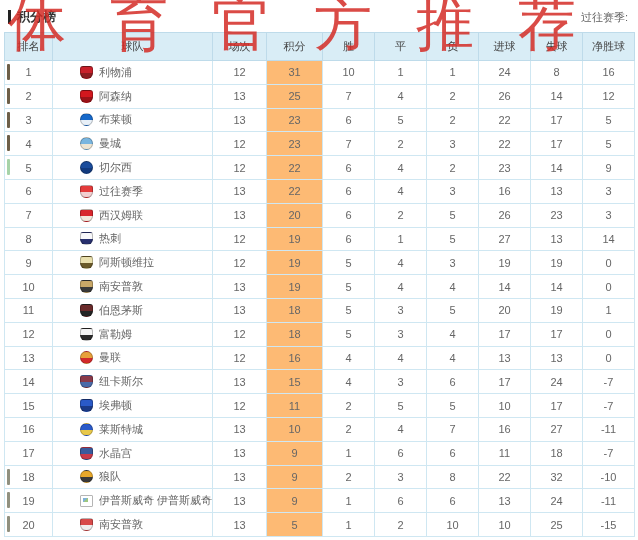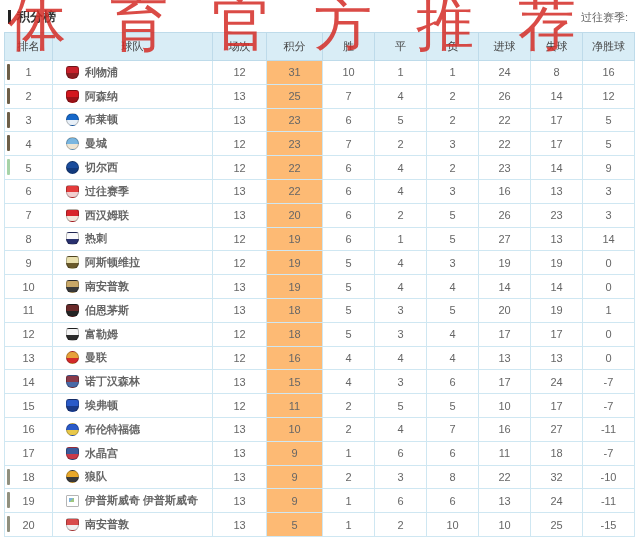--- a/index.html
+++ b/index.html
@@ -43,21 +43,21 @@
   }
   .standings td{
     font-size:11px;color:#666;text-align:center;height:22.8px;
     border:1px solid #cfe7f2;background:#fff;padding:0;
   }
   .standings td.points{background:#fdba74;}
   .standings td.rank{position:relative;}
   .qual-bar{
     position:absolute;left:2px;top:3px;width:3px;height:16px;border-radius:1px;
   }
-  .standings td.teamcell{text-align:left;padding-left:13px;font-weight:bold;}
+  .standings td.teamcell{text-align:left;padding-left:27px;}
   .teamwrap{display:flex;align-items:center;}
   .crest{
     width:13px;height:13px;display:inline-block;margin-right:6px;flex:0 0 13px;
     box-sizing:border-box;
   }
   .crest.circle{border-radius:50%;}
   .crest.shield{border-radius:3px 3px 6px 6px;}
   .crest.broken{
     width:15px;height:12px;background:#fff;border:1px solid #b5b5b5;
     position:relative;border-radius:1px;
@@ -327,21 +327,21 @@
         <td>4</td>
         <td>13</td>
         <td>13</td>
         <td>0</td>
       </tr>
       <tr>
         <td class="rank">14</td>
         <td class="teamcell">
           <span class="teamwrap">
             <span class="crest shield" style="background: linear-gradient(rgb(138, 58, 74) 55%, rgb(74, 106, 168) 55%); border: 1px solid rgba(0, 0, 0, 0.25);"></span>
-            <span class="team-name">诺丁汉森林</span>
+            <span class="team-name">纽卡斯尔</span>
           </span>
         </td>
         <td>13</td>
         <td class="points">15</td>
         <td>4</td>
         <td>3</td>
         <td>6</td>
         <td>17</td>
         <td>24</td>
         <td>-7</td>
@@ -361,21 +361,21 @@
         <td>5</td>
         <td>10</td>
         <td>17</td>
         <td>-7</td>
       </tr>
       <tr>
         <td class="rank">16</td>
         <td class="teamcell">
           <span class="teamwrap">
             <span class="crest circle" style="background: linear-gradient(rgb(42, 90, 200) 55%, rgb(232, 200, 74) 55%); border: 1px solid rgba(0, 0, 0, 0.25);"></span>
-            <span class="team-name">布伦特福德</span>
+            <span class="team-name">莱斯特城</span>
           </span>
         </td>
         <td>13</td>
         <td class="points">10</td>
         <td>2</td>
         <td>4</td>
         <td>7</td>
         <td>16</td>
         <td>27</td>
         <td>-11</td>

